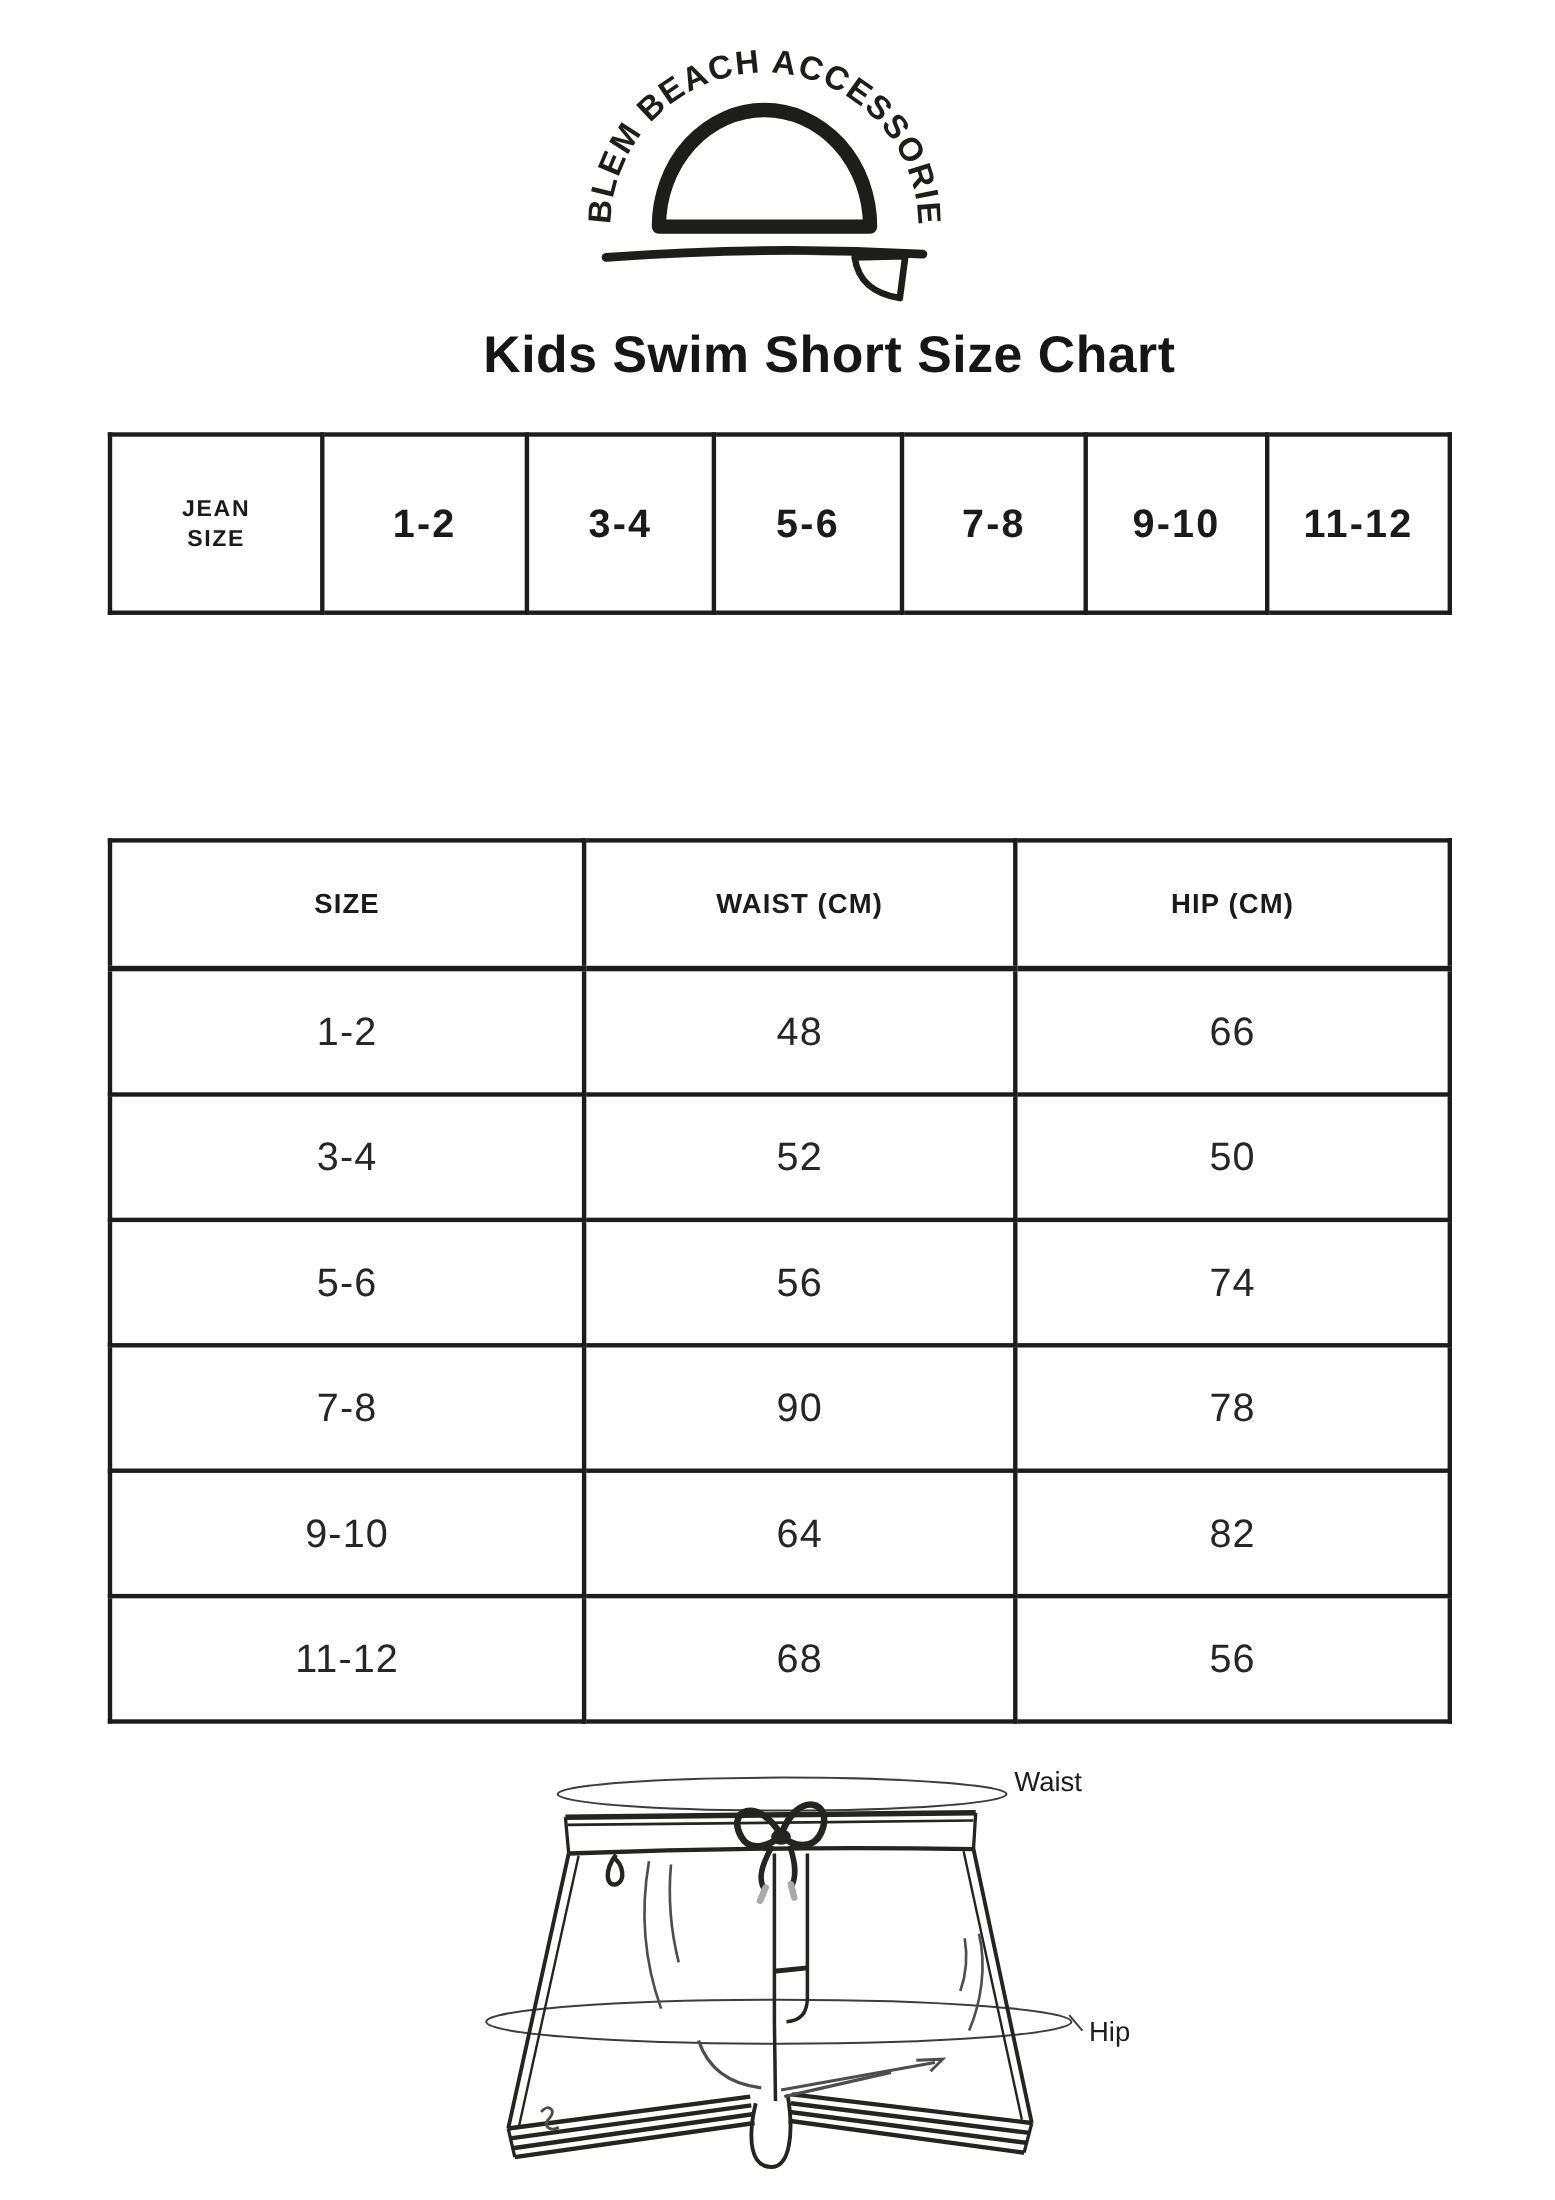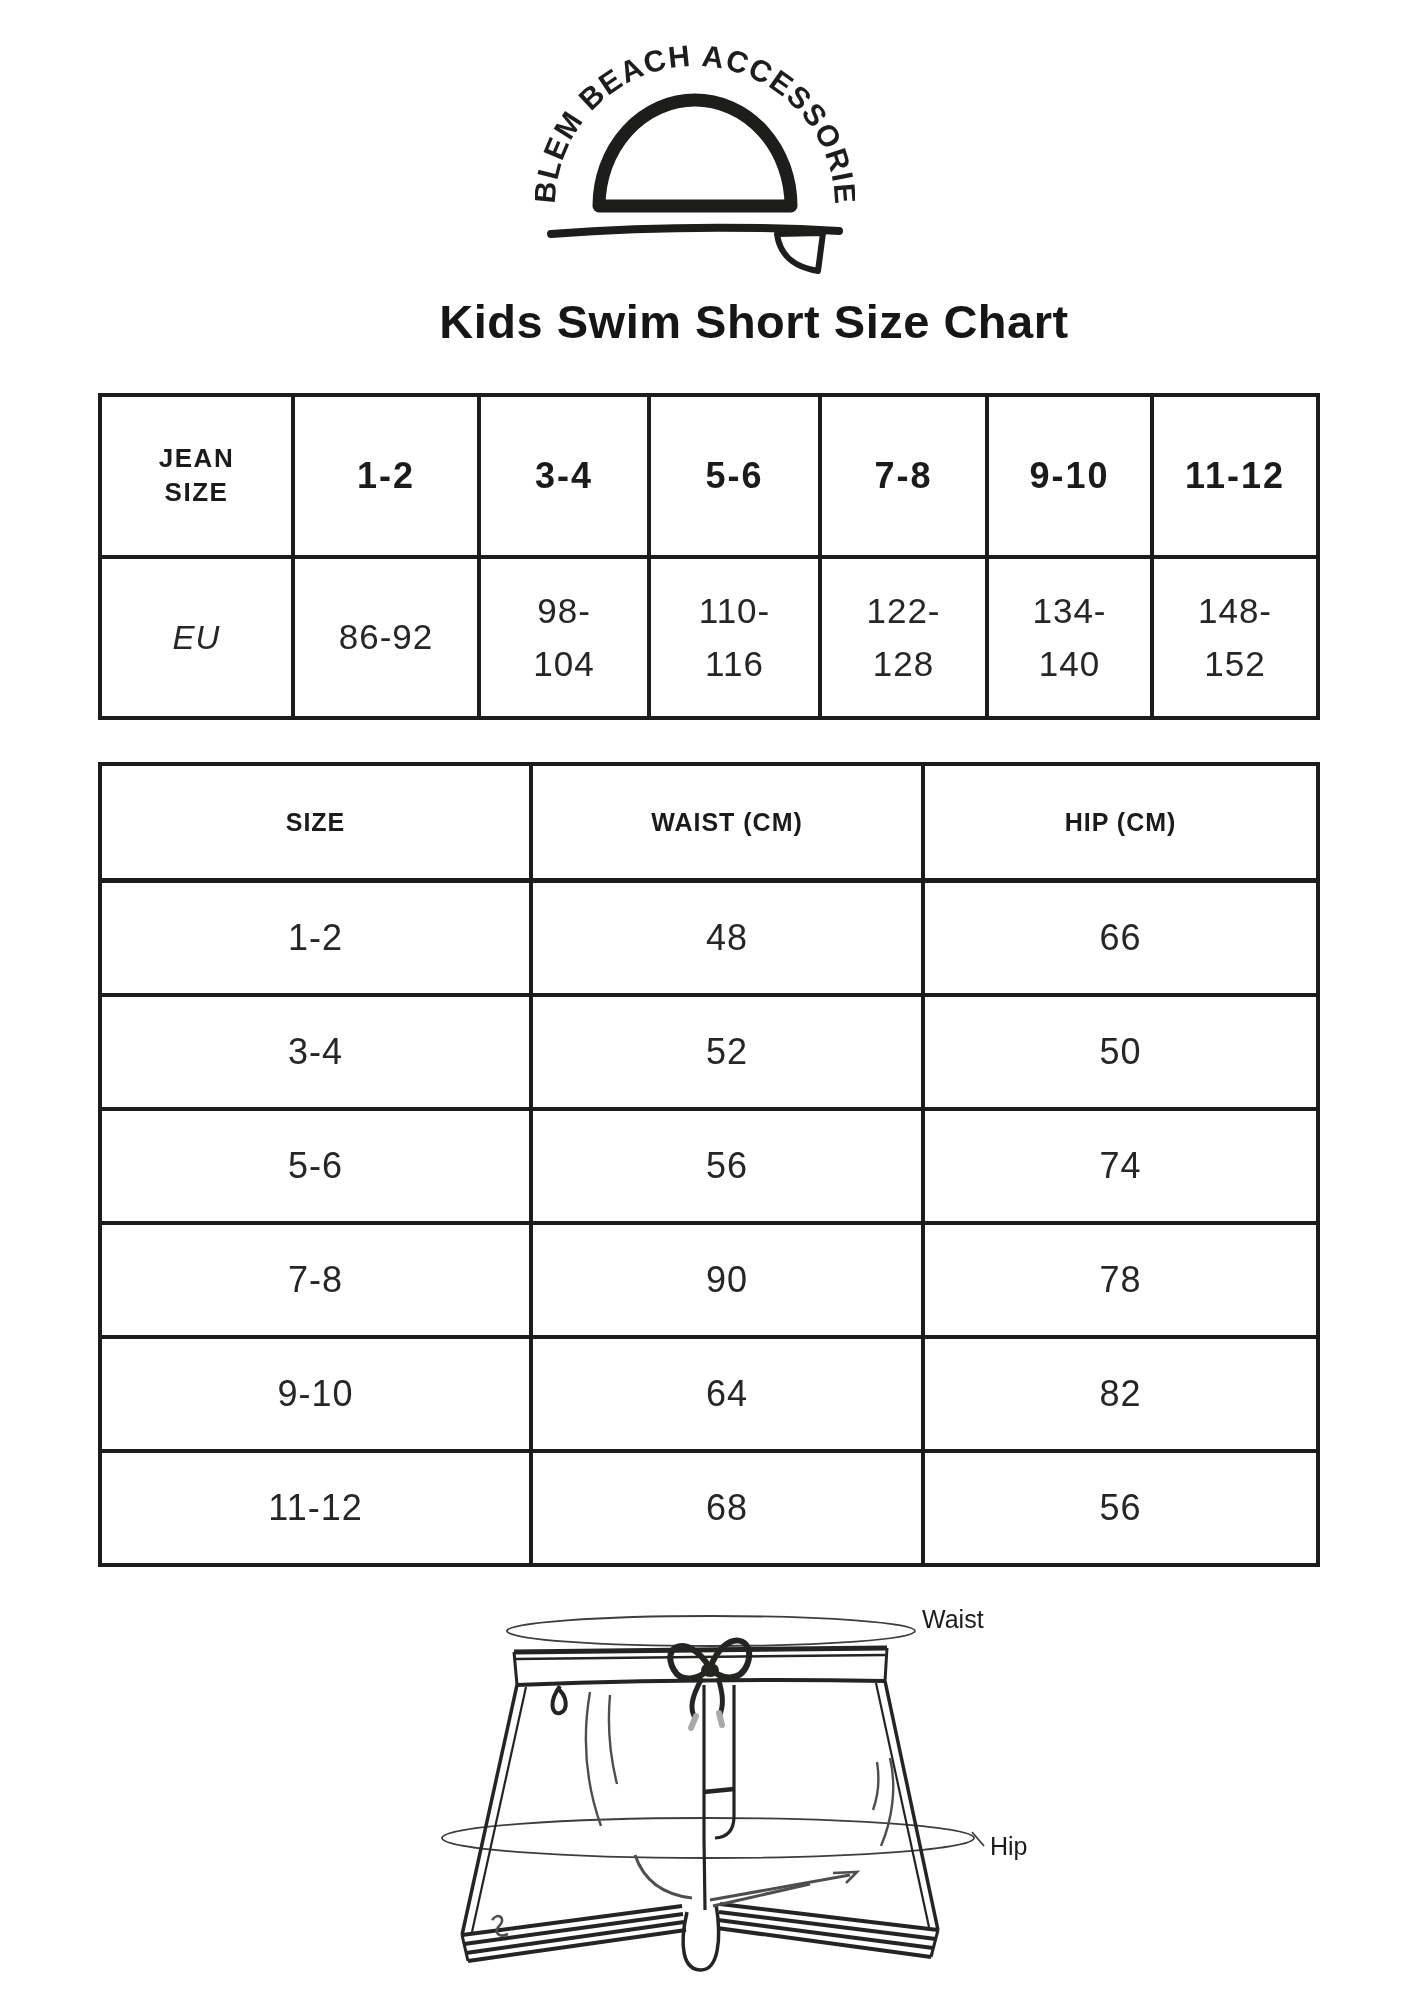--- a/index.html
+++ b/index.html
@@ -10,21 +10,21 @@
   .logo-svg { position:absolute; left:535px; top:30px; width:320px; height:262px; }
   .logo-svg text { font-family:"Liberation Sans", sans-serif; font-weight:700; fill:#1d1d1b; }
   .page-title {
     position:absolute; left:0; top:294px; width:100%; margin:0;
     text-align:center; font-size:47px; font-weight:700; letter-spacing:0.5px; color:#161616;padding-left:47px;
   }
   table { border-collapse:collapse; table-layout:fixed; position:absolute; background:#fff; }
   th, td { border:4px solid #1c1c1c; text-align:center; vertical-align:middle; padding:0; }
 
   .jean-table { left:98px; top:393px; width:1218px; }
-  .jean-table th { height:158px; font-size:26px; font-weight:700; letter-spacing:1.5px; }
+  .jean-table th { height:158px; font-size:21px; font-weight:700; letter-spacing:1.5px; }
   .jean-table th.size-val { font-size:36px; letter-spacing:2px; }
   .jean-table td { height:157px; font-size:35px; font-weight:400; letter-spacing:1px; color:#262626;
                    white-space:pre-line; line-height:1.5; }
   .jean-table td.eu-label { font-style:italic; font-size:33px; }
   .pre-wrap { white-space:pre-line; line-height:1.3; }
 
   .measure-table { left:98px; top:762px; width:1218px; }
   .measure-table th { height:112px; font-size:25px; font-weight:700; letter-spacing:1px; border-bottom-width:5px; }
   .measure-table td { height:110px; font-size:36px; font-weight:400; letter-spacing:1px; color:#262626; }
 
@@ -66,34 +66,20 @@
     <tbody>
         <tr>
       <th class="pre-wrap">JEAN
 SIZE</th>
       <th class="size-val">1-2</th>
       <th class="size-val">3-4</th>
       <th class="size-val">5-6</th>
       <th class="size-val">7-8</th>
       <th class="size-val">9-10</th>
       <th class="size-val">11-12</th>
-    </tr>
-    <tr>
-      <td class="eu-label">EU</td>
-      <td>86-92</td>
-      <td>98-
-104</td>
-      <td>110-
-116</td>
-      <td>122-
-128</td>
-      <td>134-
-140</td>
-      <td>148-
-152</td>
     </tr>
   </tbody>
     </table>
 
   <table class="measure-table">
     <colgroup>
       <col style="width:431px">
         <col style="width:392px">
         <col style="width:395px">
     </colgroup>

